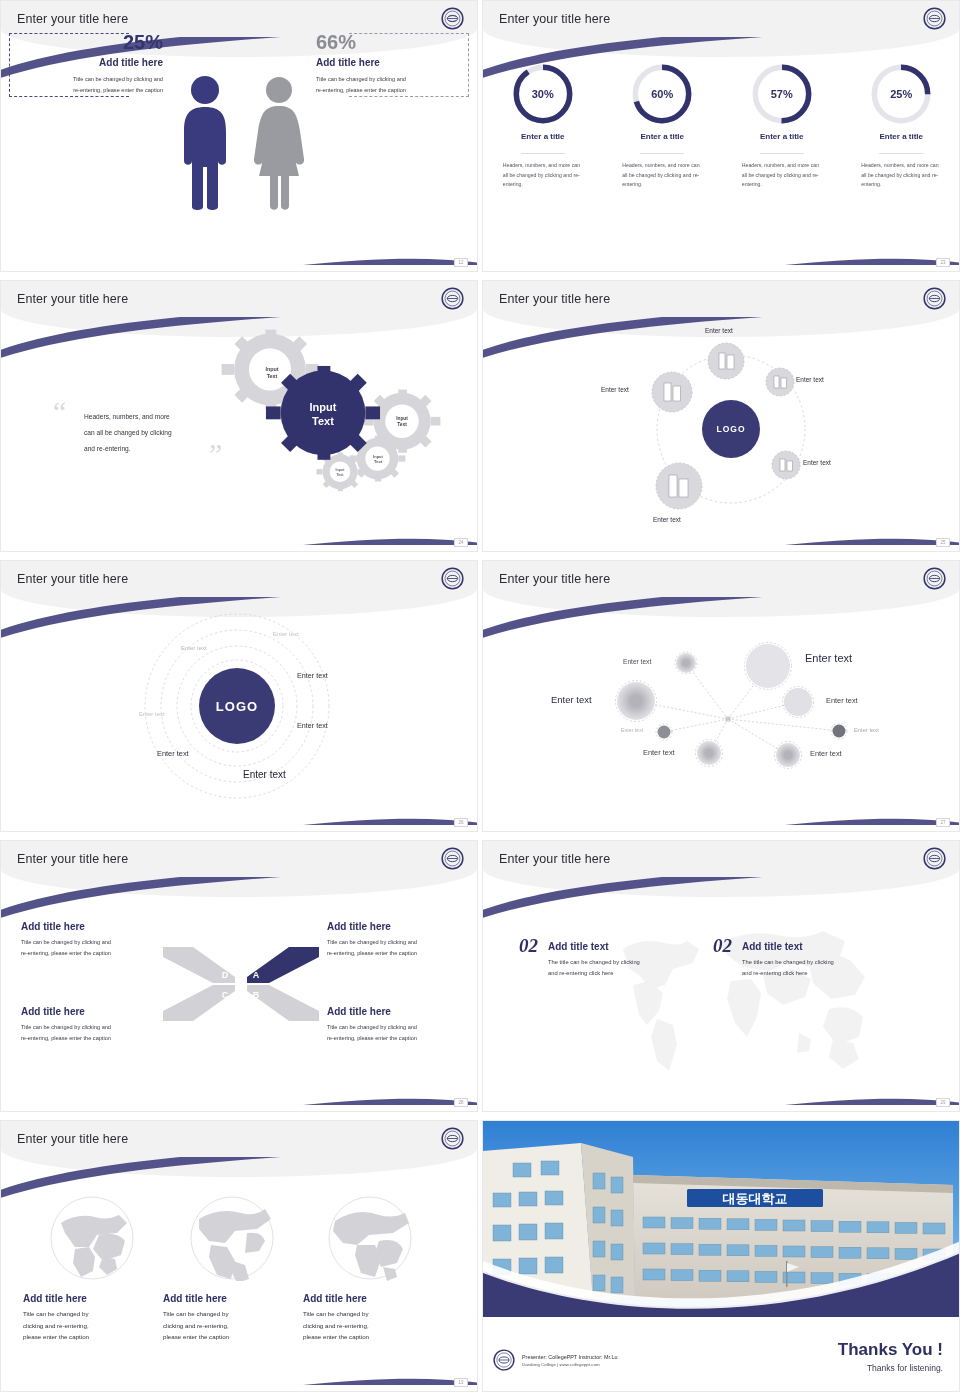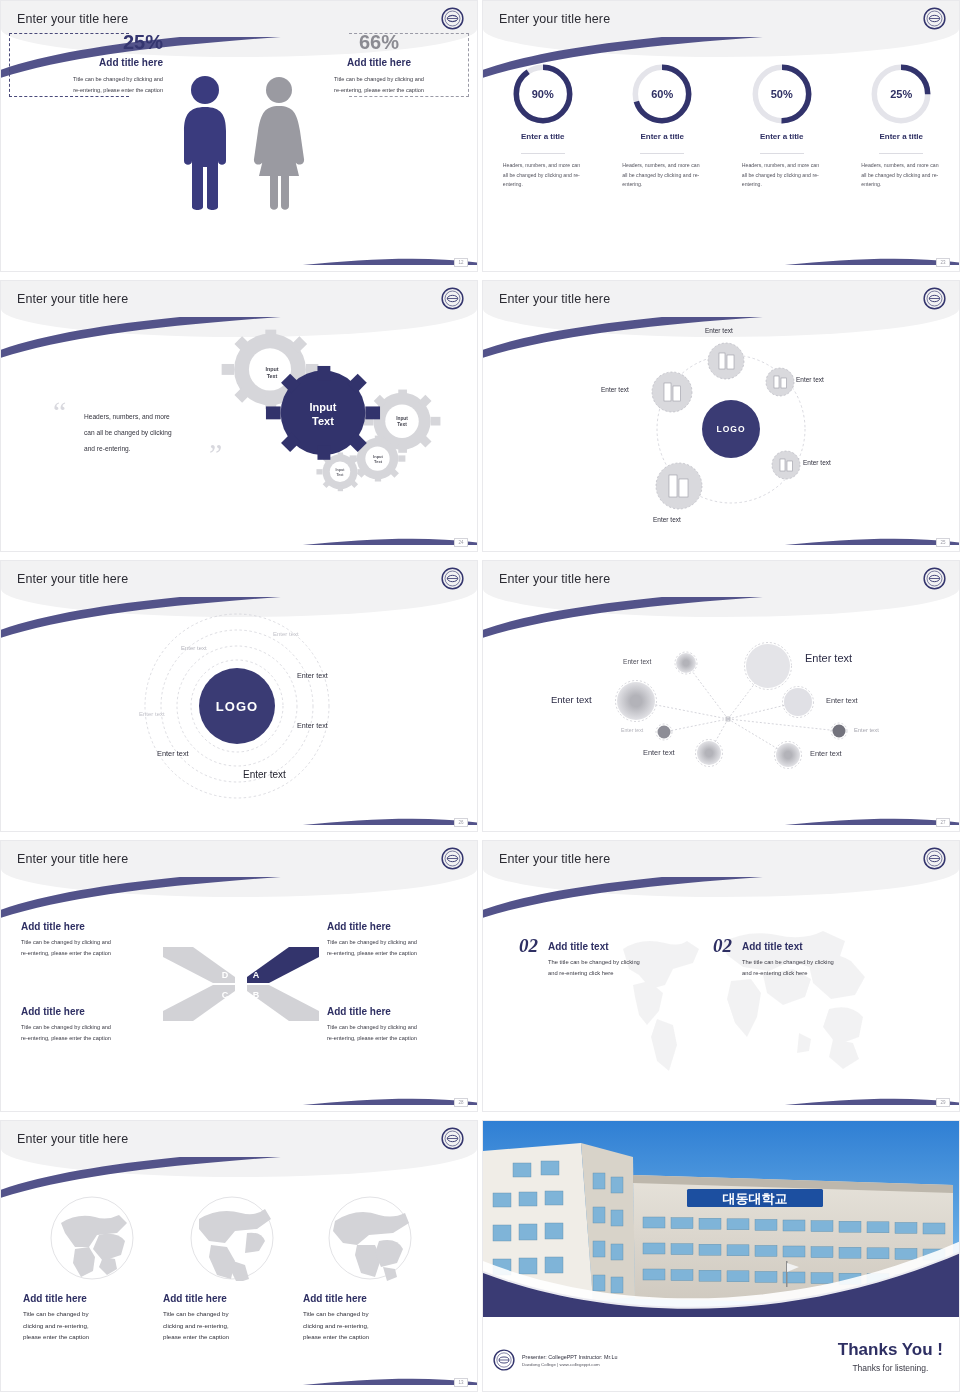--- a/index.html
+++ b/index.html
@@ -151,21 +151,21 @@
         <path d="M29 31 C15 31 11 38 8 56 L4 84 C3 90 11 92 13 86 L18 64 L9 101 L20 101 L20 131 C20 136 28 136 28 131 L28 101 L31 101 L31 131 C31 136 39 136 39 131 L39 101 L49 101 L40 64 L45 86 C47 92 55 90 54 84 L50 56 C47 38 43 31 29 31 Z" fill="#9a9aa1"></path>
       </svg>
 
       <div class="s1-col" style="left:16px; text-align:right; width:146px;">
         <div class="pct-big navy">25%</div>
         <div class="h-add" style="margin-top:3px;">Add title here</div>
         <div class="p-cap" style="margin-top:6px;">Title can be changed by clicking and</div>
         <div class="p-cap">re-entering, please enter the caption</div>
       </div>
 
-      <div class="s1-col" style="left:305px; text-align:center; width:146px;">
+      <div class="s1-col" style="left:315px; text-align:left; width:146px;">
         <div class="pct-big grey">66%</div>
         <div class="h-add" style="margin-top:3px;">Add title here</div>
         <div class="p-cap" style="margin-top:6px;">Title can be changed by clicking and</div>
         <div class="p-cap">re-entering, please enter the caption</div>
       </div>
     </div>
     <div class="pagenum">12</div>
   </div>
 
   <div class="slide">
@@ -186,21 +186,21 @@
 
     <div class="body-area">
       <div class="donut-row">
 
         <div class="donut-cell">
           <div class="ring">
             <svg viewBox="0 0 36 36" width="62" height="62">
               <circle cx="18" cy="18" r="15.5" fill="none" stroke="#e4e4ea" stroke-width="3.2"></circle>
               <circle cx="18" cy="18" r="15.5" fill="none" stroke="#32336c" stroke-width="3.2" stroke-dasharray="87.65 97.39" stroke-linecap="butt" transform="rotate(-90 18 18)"></circle>
             </svg>
-            <div class="num">90%</div>
+            <div class="num">30%</div>
           </div>
           <div class="dtitle">Enter a title</div>
           <div class="dbody">Headers, numbers, and more can all be changed by clicking and re-entering.</div>
         </div>
 
         <div class="donut-cell">
           <div class="ring">
             <svg viewBox="0 0 36 36" width="62" height="62">
               <circle cx="18" cy="18" r="15.5" fill="none" stroke="#e4e4ea" stroke-width="3.2"></circle>
               <circle cx="18" cy="18" r="15.5" fill="none" stroke="#32336c" stroke-width="3.2" stroke-dasharray="68.17 97.39" stroke-linecap="butt" transform="rotate(-90 18 18)"></circle>
@@ -210,21 +210,21 @@
           <div class="dtitle">Enter a title</div>
           <div class="dbody">Headers, numbers, and more can all be changed by clicking and re-entering.</div>
         </div>
 
         <div class="donut-cell">
           <div class="ring">
             <svg viewBox="0 0 36 36" width="62" height="62">
               <circle cx="18" cy="18" r="15.5" fill="none" stroke="#e4e4ea" stroke-width="3.2"></circle>
               <circle cx="18" cy="18" r="15.5" fill="none" stroke="#32336c" stroke-width="3.2" stroke-dasharray="48.69 97.39" stroke-linecap="butt" transform="rotate(-90 18 18)"></circle>
             </svg>
-            <div class="num">50%</div>
+            <div class="num">57%</div>
           </div>
           <div class="dtitle">Enter a title</div>
           <div class="dbody">Headers, numbers, and more can all be changed by clicking and re-entering.</div>
         </div>
 
         <div class="donut-cell">
           <div class="ring">
             <svg viewBox="0 0 36 36" width="62" height="62">
               <circle cx="18" cy="18" r="15.5" fill="none" stroke="#e4e4ea" stroke-width="3.2"></circle>
               <circle cx="18" cy="18" r="15.5" fill="none" stroke="#32336c" stroke-width="3.2" stroke-dasharray="24.35 97.39" stroke-linecap="butt" transform="rotate(-90 18 18)"></circle>
@@ -817,20 +817,20 @@
           <circle cx="20" cy="20" r="13" fill="none" stroke="#33346d" stroke-width="1.1"></circle>
           <ellipse cx="20" cy="20" rx="9" ry="5.5" fill="none" stroke="#33346d" stroke-width="1.6"></ellipse>
           <path d="M11 20 h18" stroke="#33346d" stroke-width="1.4"></path>
         </svg>
         <div>
           <div class="pres-l1">Presenter: CollegePPT   Instructor: Mr.Lu</div>
           <div class="pres-l2" style="margin-top:2px;">Daedong College  |  www.collegeppt.com</div>
         </div>
       </div>
 
-      <div style="position:absolute;right:16px;bottom:18px;text-align:center;">
+      <div style="position:absolute;right:16px;bottom:18px;text-align:right;">
         <div class="thanks-big">Thanks You !</div>
         <div class="thanks-sub" style="margin-top:3px;">Thanks for listening.</div>
       </div>
     </div>
   </div>
 
 </div>
 
 </body></html>

